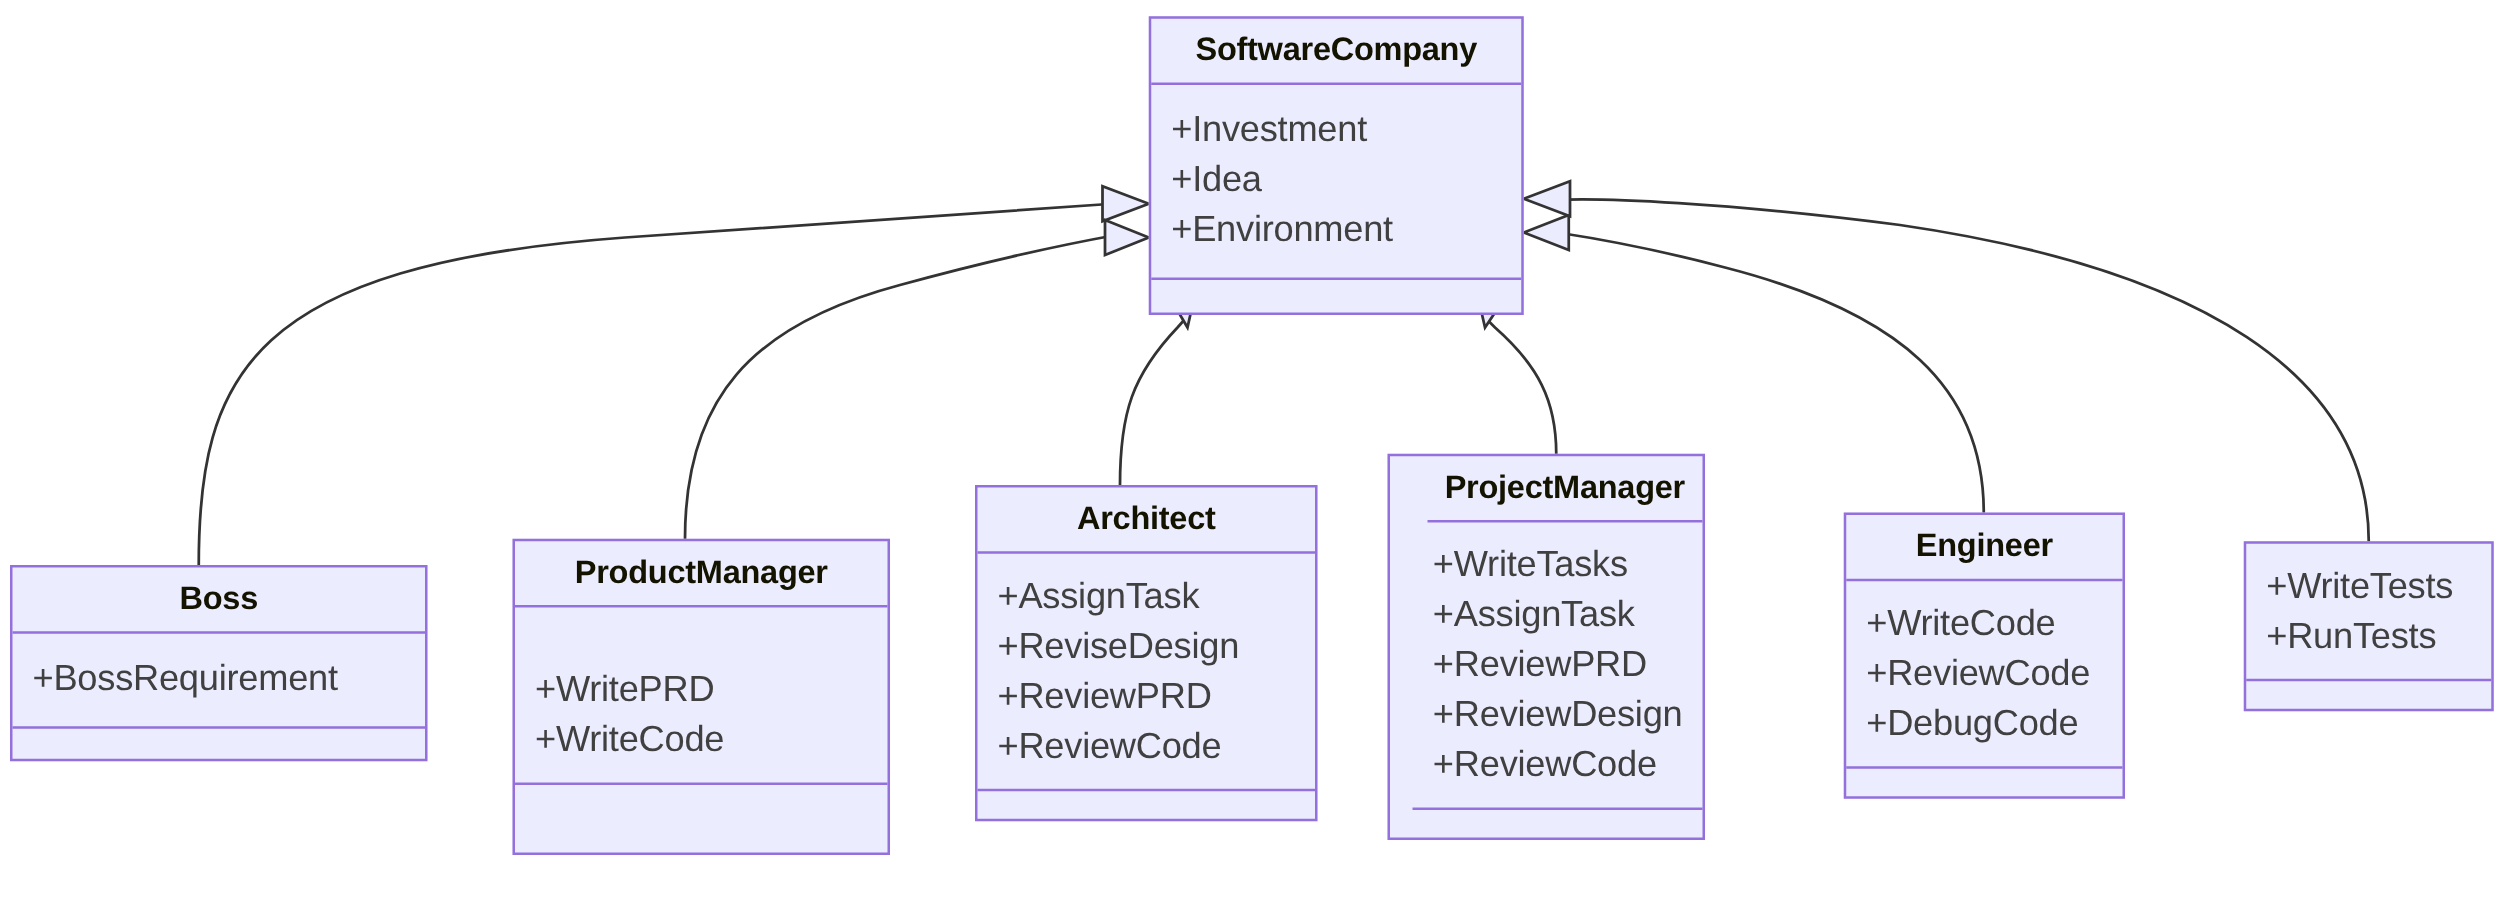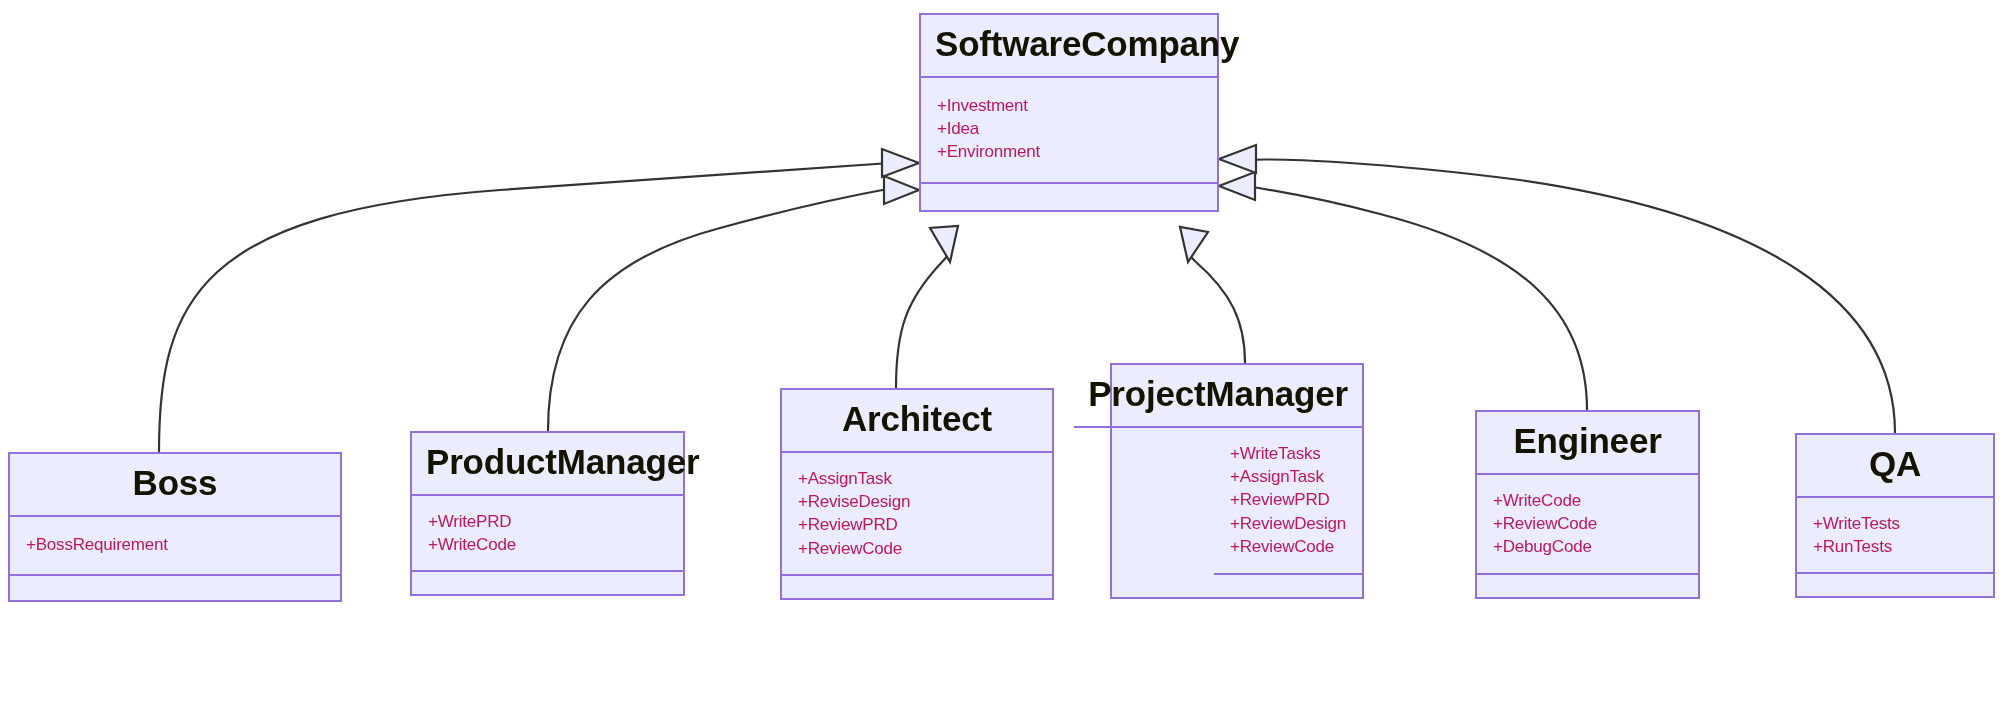--- a/index.html
+++ b/index.html
@@ -33,48 +33,48 @@
     background: #ECECFF;
     border: 2px solid #9370DB;
     z-index: 2;
     display: flex;
     flex-direction: column;
   }
   .uml-title {
     box-sizing: border-box;
     text-align: center;
     font-weight: bold;
-    font-size: 35px;
+    font-size: 26px;
     color: #131300;
     padding: 10px 14px 12px 14px;
     border-bottom: 2px solid #9370DB;
     line-height: 1.1;
     letter-spacing: -0.2px;
   }
   .uml-attrs {
     box-sizing: border-box;
     padding: 14px 16px 14px 16px;
     border-bottom: 2px solid #9370DB;
     flex: 1 1 auto;
   }
   .uml-row {
-    font-size: 17px;
-    color: #be185d;
+    font-size: 29px;
+    color: #404040;
     line-height: 1.38;
     white-space: nowrap;
     letter-spacing: -0.2px;
   }
   .uml-methods {
     box-sizing: border-box;
     min-height: 22px;
   }
   
   #class-softwarecompany { left: 919px; top: 13px;  width: 300px; }
   #class-boss            { left: 8px;   top: 452px; width: 334px; }
-  #class-productmanager  { left: 410px; top: 431px; width: 275px; }
+  #class-productmanager  { left: 410px; top: 431px; width: 302px; gap: 32px; }
   #class-architect       { left: 780px; top: 388px; width: 274px; }
   #class-projectmanager  { left: 1110px;top: 363px; width: 254px; align-items: flex-end; }
   #class-engineer        { left: 1475px;top: 410px; width: 225px; }
   #class-qa              { left: 1795px;top: 433px; width: 200px; }
   #class-softwarecompany .uml-attrs { padding: 16px 16px 18px 16px; }
   #class-softwarecompany .uml-methods { min-height: 26px; }
   #class-boss .uml-attrs { padding: 16px 16px 18px 16px; }
   #class-boss .uml-methods { min-height: 24px; }
 </style>
 </head>
@@ -163,21 +163,20 @@
     <div class="uml-title">Engineer</div>
     <div class="uml-attrs">
       <div class="uml-row">+WriteCode</div>
       <div class="uml-row">+ReviewCode</div>
       <div class="uml-row">+DebugCode</div>
     </div>
     <div class="uml-methods"></div>
   </div>
 
   <div class="uml-class" id="class-qa">
-    <div class="uml-title">QA</div>
     <div class="uml-attrs">
       <div class="uml-row">+WriteTests</div>
       <div class="uml-row">+RunTests</div>
     </div>
     <div class="uml-methods"></div>
   </div>
 
 </div>
 
 </body></html>

